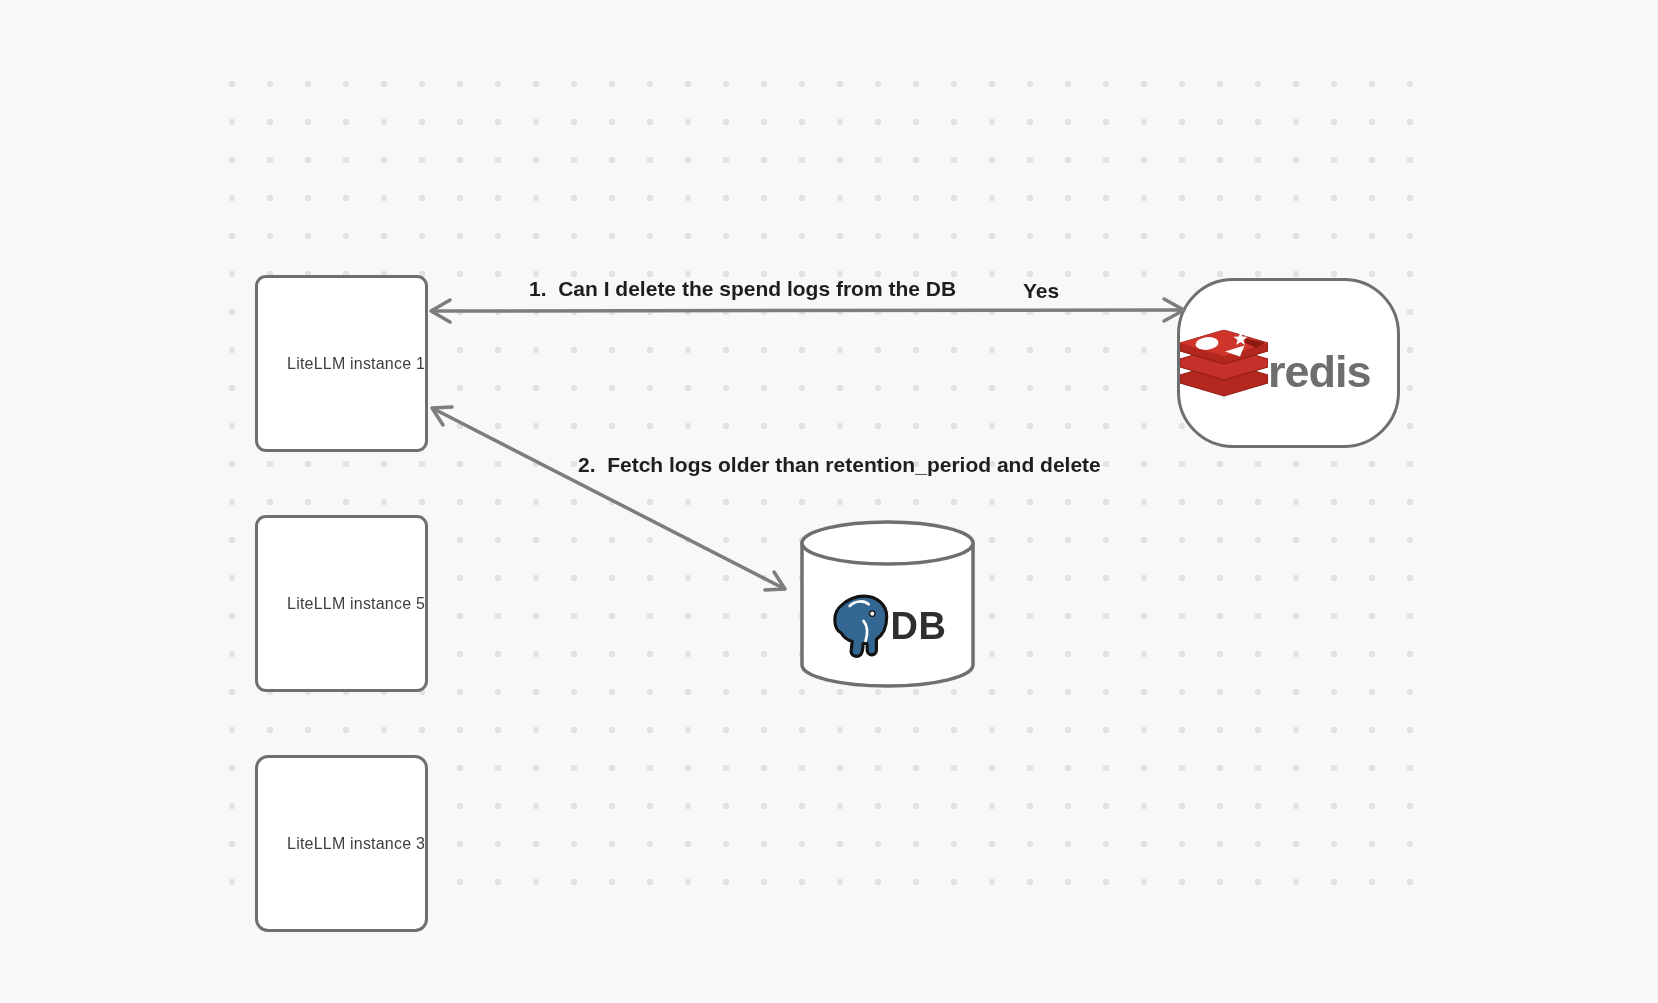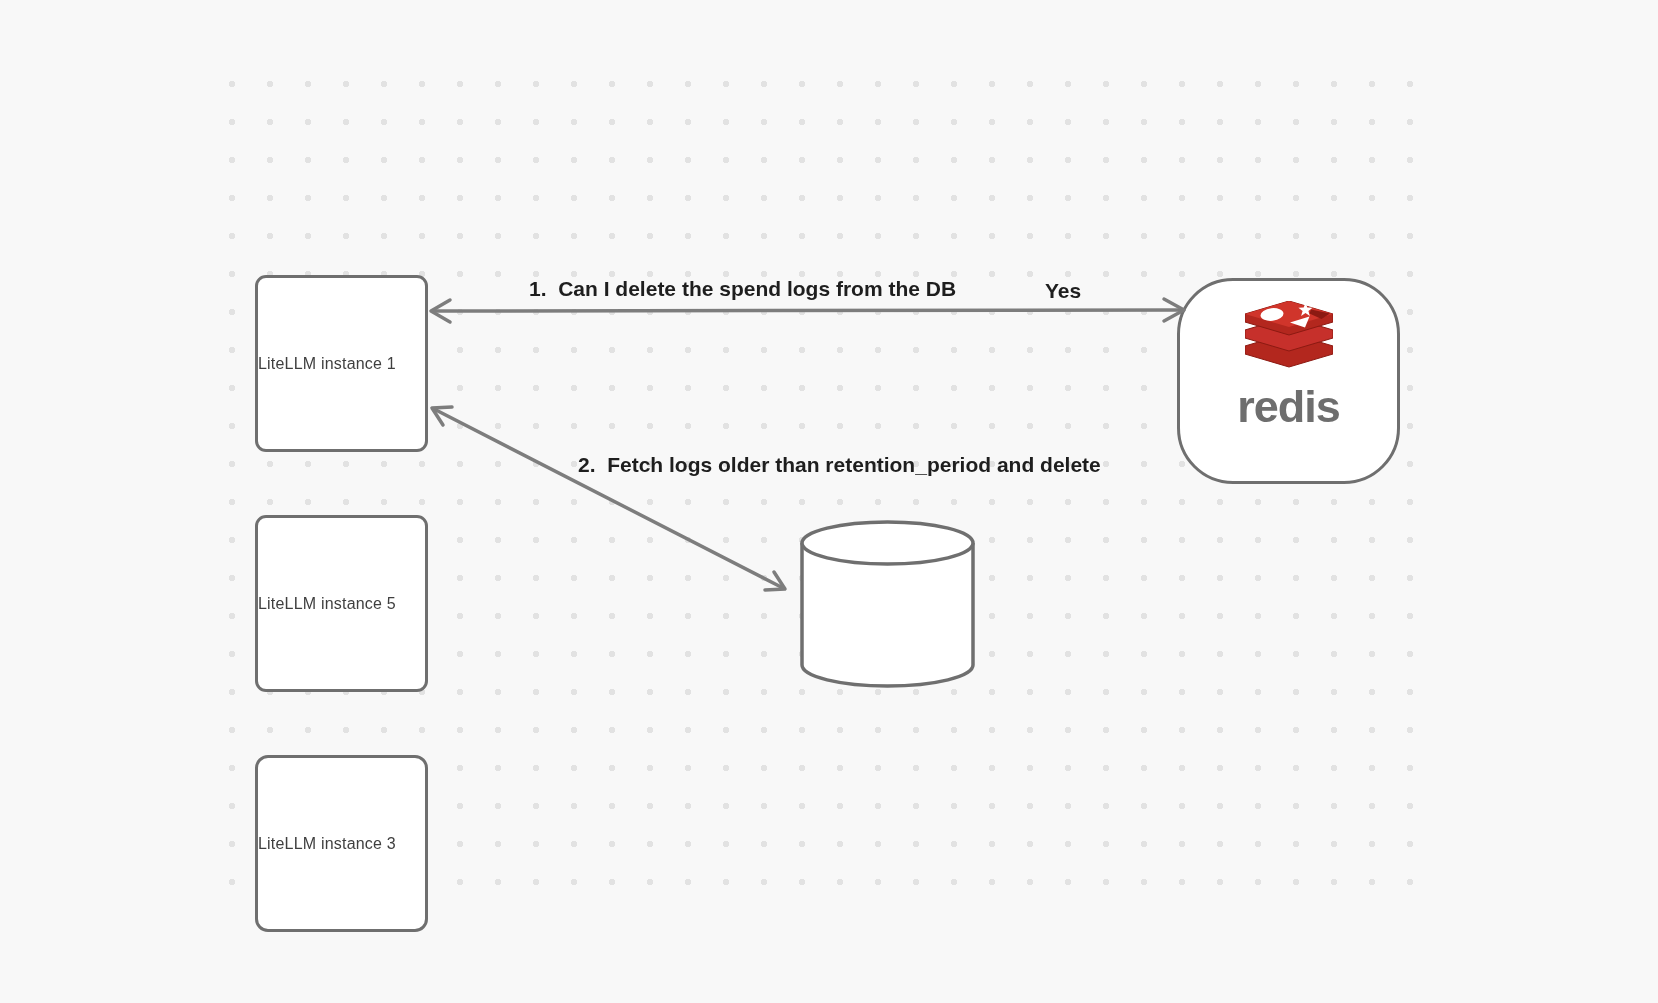--- a/index.html
+++ b/index.html
@@ -10,35 +10,35 @@
     font-family:"Liberation Sans", sans-serif;
   }
   .dot-grid{
     position:absolute;left:213px;top:65px;width:1216px;height:836px;
     background-image:radial-gradient(circle,#e2e2e2 3.2px,transparent 3.5px);
     background-size:38px 38px;
   }
   .node-box{
     position:absolute;left:255px;width:173px;height:177px;
     background:#ffffff;border:3px solid #6f6f6f;border-radius:11px;
-    display:flex;align-items:center;justify-content:flex-start;
+    display:flex;align-items:center;justify-content:flex-end;
     box-sizing:border-box;
   }
   .node-box .box-label{
     font-size:16px;color:#3f3f3f;letter-spacing:0.2px;
   }
   #instance-1{top:275px;}
   #instance-2{top:515px;}
   #instance-3{top:755px;border-radius:13px;}
   .redis-node{
-    position:absolute;left:1177px;top:278px;width:223px;height:206px;
+    position:absolute;left:1177px;top:278px;width:223px;height:170px;
     background:#ffffff;border:3.5px solid #6f6f6f;border-radius:56px;
     box-sizing:border-box;
-    display:flex;flex-direction:column;align-items:center;justify-content:flex-start;
-    padding-top:20px;
+    display:flex;flex-direction:row;align-items:center;justify-content:flex-start;
+    padding-top:14px;
   }
   .redis-wordmark{
     font-size:45px;font-weight:700;color:#6e6e6e;letter-spacing:-1px;
     line-height:1;margin-top:2px;
   }
   .db-node{
     position:absolute;left:800px;top:520px;width:175px;height:168px;
   }
   .db-node .cyl-svg{position:absolute;left:0;top:0;}
   .db-content{
@@ -47,21 +47,21 @@
   }
   .db-label{
     font-size:38px;font-weight:700;color:#2f2f2f;letter-spacing:0.5px;
     margin-left:-4px;
   }
   .edge-label{
     position:absolute;font-size:21px;font-weight:700;color:#1e1e1e;
     white-space:pre;line-height:1.2;
   }
   #edge-label-1{left:496px;top:276px;margin-left:33px;}
-  #edge-label-yes{left:1045px;top:278px;}
+  #edge-label-yes{left:1023px;top:278px;}
   #edge-label-2{left:578px;top:452px;}
   .arrows-overlay{position:absolute;left:0;top:0;pointer-events:none;}
 </style>
 </head>
 <body>
 
 <div class="dot-grid"></div>
 
 <div class="node-box" id="instance-1">
   <span class="box-label">LiteLLM instance 1</span>
@@ -93,20 +93,29 @@
     <path d="M45,21.5 L64.5,15.5 L60,26.5 Z" fill="#ffffff"></path>
   </svg>
   <div class="redis-wordmark">redis</div>
 </div>
 
 <div class="db-node">
   <svg class="cyl-svg" width="175" height="168" viewBox="0 0 175 168">
     <path d="M2,23 L2,145 A85.5,21 0 0,0 173,145 L173,23" fill="#ffffff" stroke="#6f6f6f" stroke-width="3.5"></path>
     <ellipse cx="87.5" cy="23" rx="85.5" ry="21" fill="#ffffff" stroke="#6f6f6f" stroke-width="3.5"></ellipse>
   </svg>
+  <div class="db-content">
+    <svg width="66" height="68" viewBox="0 0 64 66">
+      <path d="M12,40 C4,36 3,20 12,13 C19,6.5 26,4 34,4 C46,4 56,12 56,24 C56,34 52,42 46,46 L46,56 C46,62 38,63 37,57 L37,50 L33,50 C33,54 33,58 31,60.5 C27,64.5 20.5,62 21.5,56 L22.5,48 C16,46 14,43.5 12,40 Z" fill="#336791" stroke="#121212" stroke-width="3" stroke-linejoin="round"></path>
+      <path d="M20,13.5 C26,8 34,8 38.5,12" fill="none" stroke="#ffffff" stroke-width="2.6" stroke-linecap="round"></path>
+      <path d="M33.5,28 C37.5,33 37.5,41 35.5,47.5" fill="none" stroke="#ffffff" stroke-width="2.6" stroke-linecap="round"></path>
+      <circle cx="42" cy="21" r="2.6" fill="#ffffff" stroke="#121212" stroke-width="1.2"></circle>
+    </svg>
+    <span class="db-label">DB</span>
+  </div>
 </div>
 
 <svg class="arrows-overlay" width="1658" height="1003" viewBox="0 0 1658 1003">
   <g stroke="#7d7d7d" stroke-width="3.5" fill="none" stroke-linecap="round" stroke-linejoin="round">
 
     <g>
       <line x1="434" y1="311" x2="1182" y2="310"></line>
       <polyline points="450,300 431,311 450,322"></polyline>
       <polyline points="1164,299 1184,310 1164,321"></polyline>
     </g>

